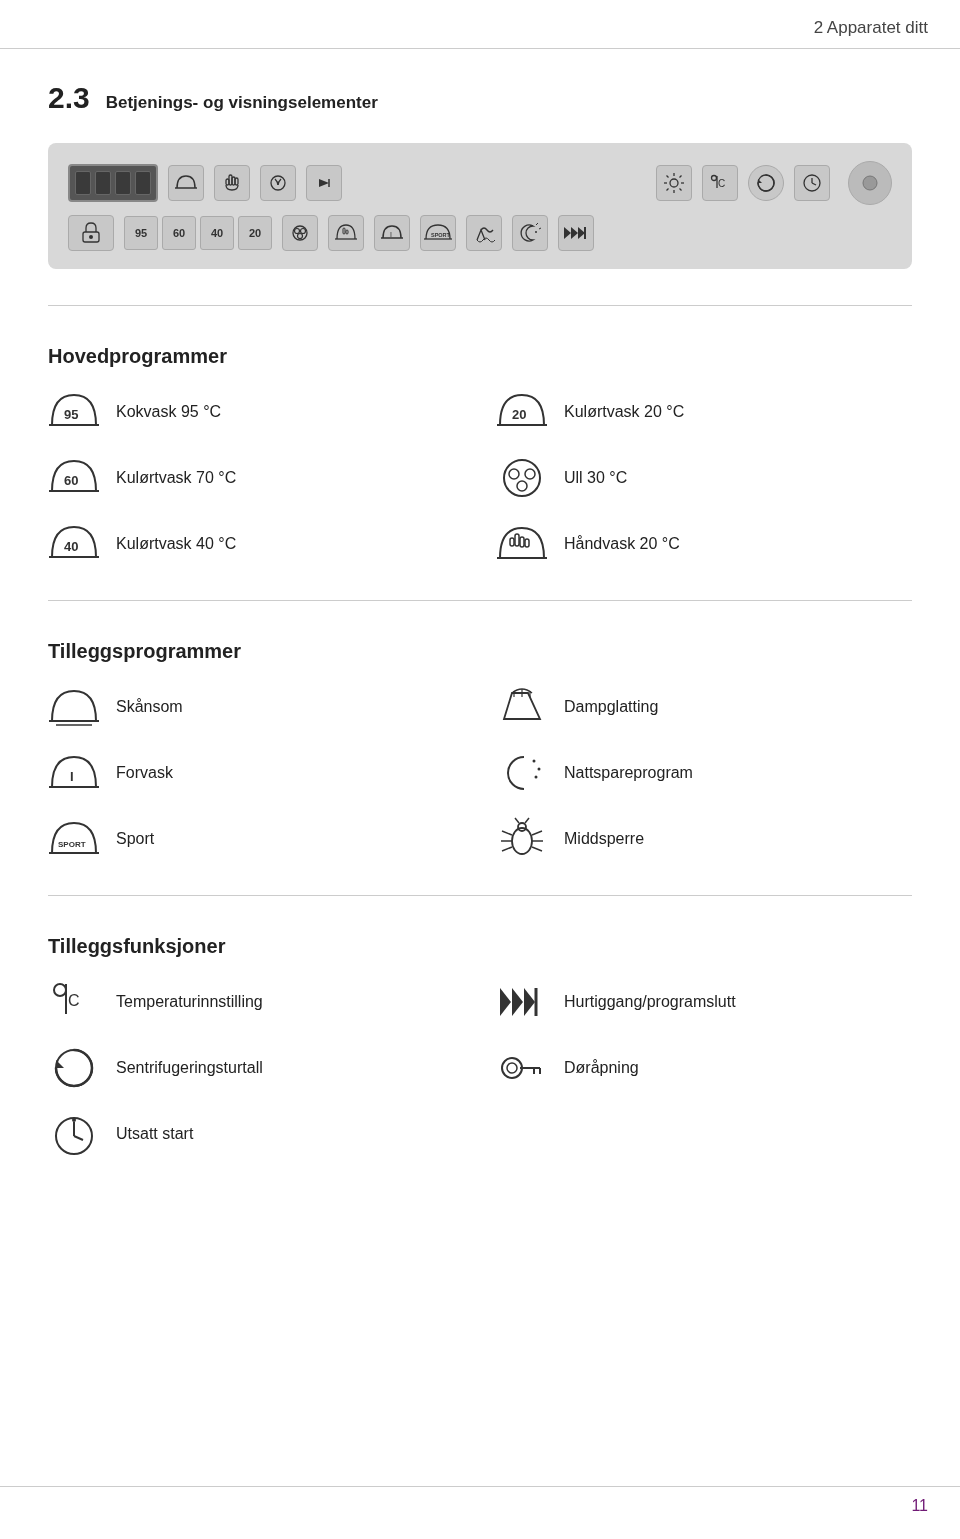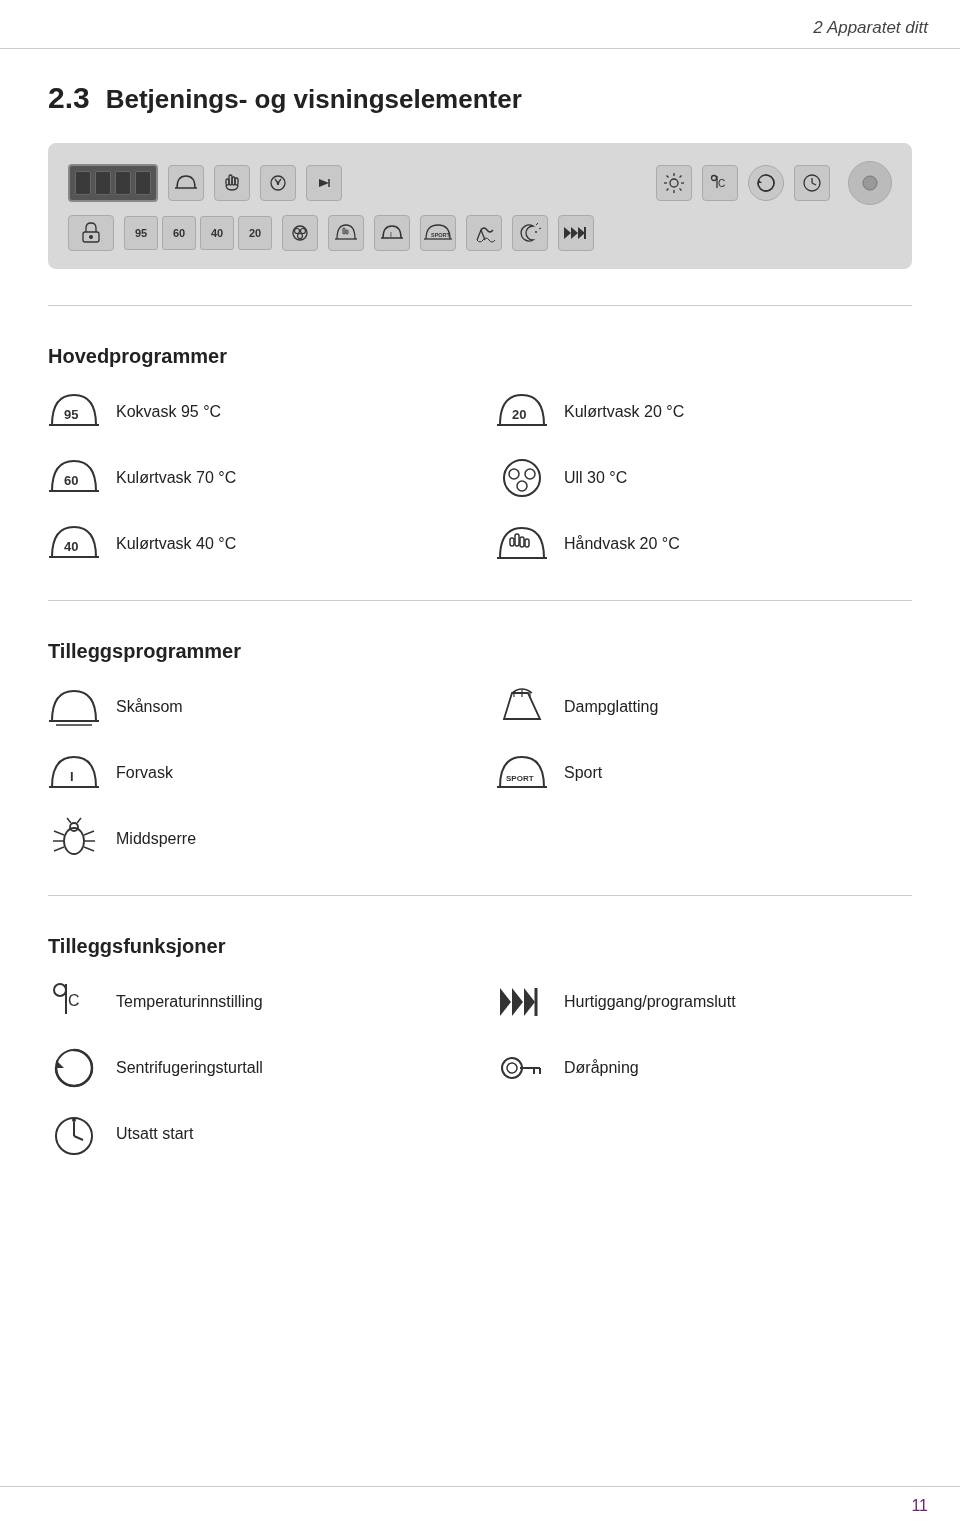--- a/index.html
+++ b/index.html
@@ -17,21 +17,20 @@
     .page-header {
       display: flex;
       justify-content: flex-end;
       align-items: center;
       padding: 18px 32px 10px 32px;
       border-bottom: 1.5px solid #ccc;
     }
     .page-header-title {
       font-size: 17px;
       color: #444;
-      font-style: italic;
     }
 
     
     .main-content {
       padding: 32px 48px 40px 48px;
     }
 
     
     .panel-illustration {
       background: #d8d8d8;
@@ -178,21 +177,21 @@
 <body>
 
 <div class="page-header">
   <span class="page-header-title">2  Apparatet ditt</span>
 </div>
 
 <div class="main-content">
 
   <div style="display:flex;align-items:baseline;gap:16px;margin-bottom:28px;">
     <span style="font-size:30px;font-weight:bold;color:#222;">2.3</span>
-    <span style="font-size:26px;font-weight:bold;color:#222;">Betjenings- og visningselementer</span>
+    <span style="font-size:17px;font-weight:bold;color:#222;">Betjenings- og visningselementer</span>
   </div>
 
   <div class="panel-illustration">
 
     <div class="panel-row">
 
       <div class="panel-display">
         <div class="panel-digit"></div>
         <div class="panel-digit"></div>
         <div class="panel-digit"></div>
@@ -468,20 +467,33 @@
         <div class="prog-icon">
           <svg width="52" height="44" viewBox="0 0 52 44">
             <path d="M4 36 Q4 6 26 6 Q48 6 48 36" stroke="#333" stroke-width="2" fill="none"></path>
             <line x1="1" y1="36" x2="51" y2="36" stroke="#333" stroke-width="2"></line>
             <text x="22" y="30" font-size="13" font-weight="bold" fill="#333" font-family="Arial">I</text>
           </svg>
         </div>
         <span class="prog-label">Forvask</span>
       </div>
 
+      <div class="prog-item">
+        <div class="prog-icon">
+          <svg width="52" height="48" viewBox="0 0 52 48">
+
+            <path d="M28 8 A16 16 0 1 0 28 40 A12 12 0 0 1 28 8Z" fill="none" stroke="#333" stroke-width="2"></path>
+
+            <circle cx="38" cy="12" r="1.5" fill="#333"></circle>
+            <circle cx="43" cy="20" r="1.5" fill="#333"></circle>
+            <circle cx="40" cy="28" r="1.5" fill="#333"></circle>
+          </svg>
+        </div>
+        <span class="prog-label">Nattspareprogram</span>
+      </div>
 
       <div class="prog-item">
         <div class="prog-icon">
           <svg width="52" height="44" viewBox="0 0 52 44">
             <path d="M4 36 Q4 6 26 6 Q48 6 48 36" stroke="#333" stroke-width="2" fill="none"></path>
             <line x1="1" y1="36" x2="51" y2="36" stroke="#333" stroke-width="2"></line>
             <text x="10" y="30" font-size="8" font-weight="bold" fill="#333" font-family="Arial">SPORT</text>
           </svg>
         </div>
         <span class="prog-label">Sport</span>

